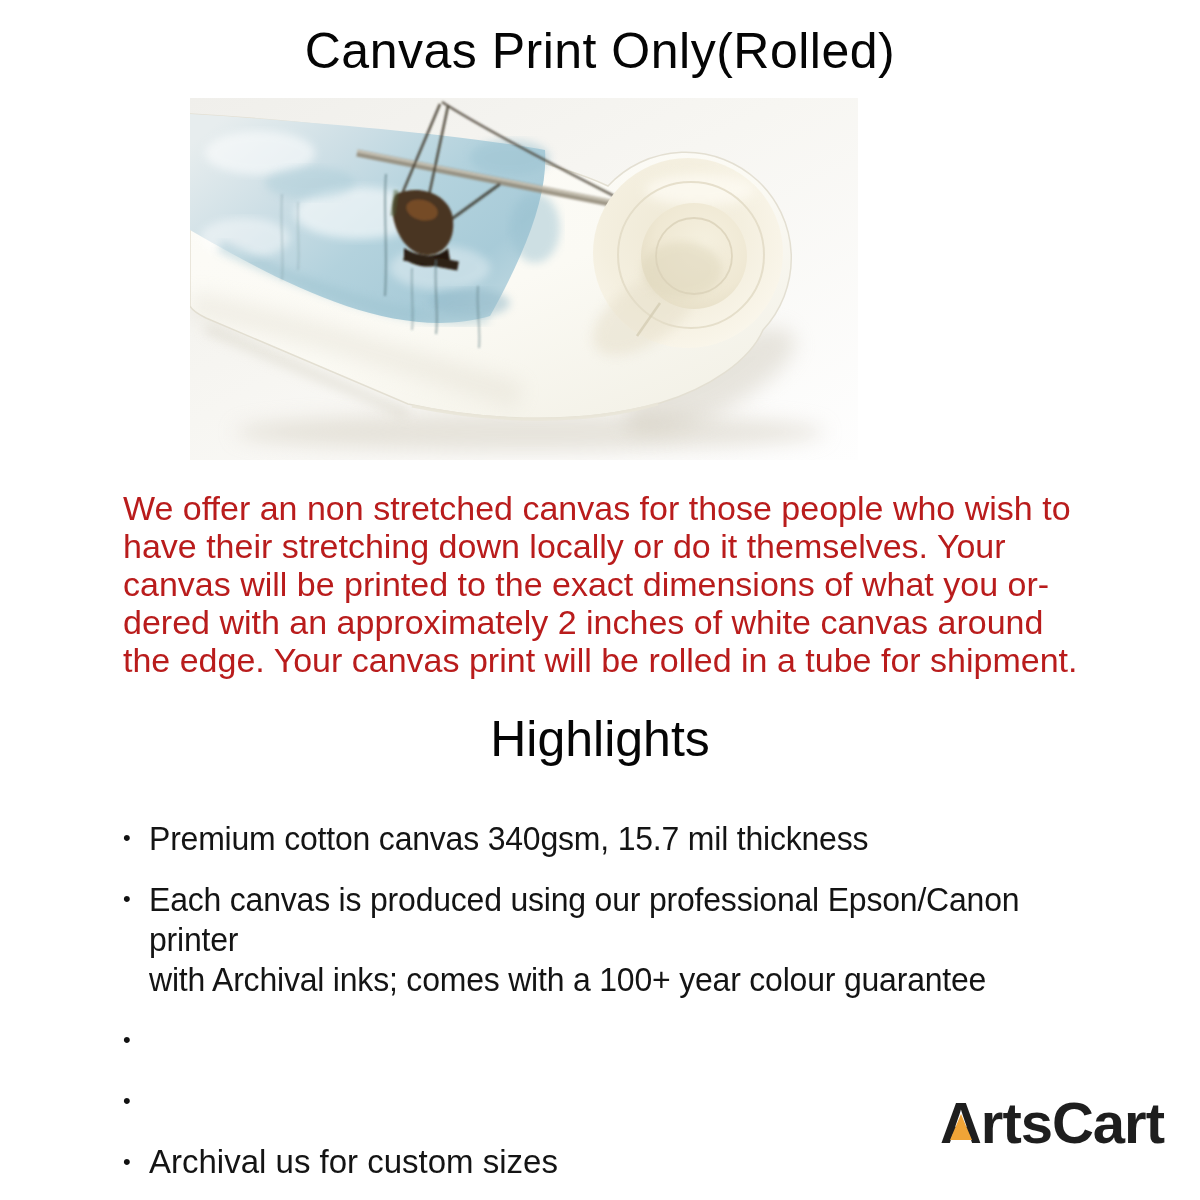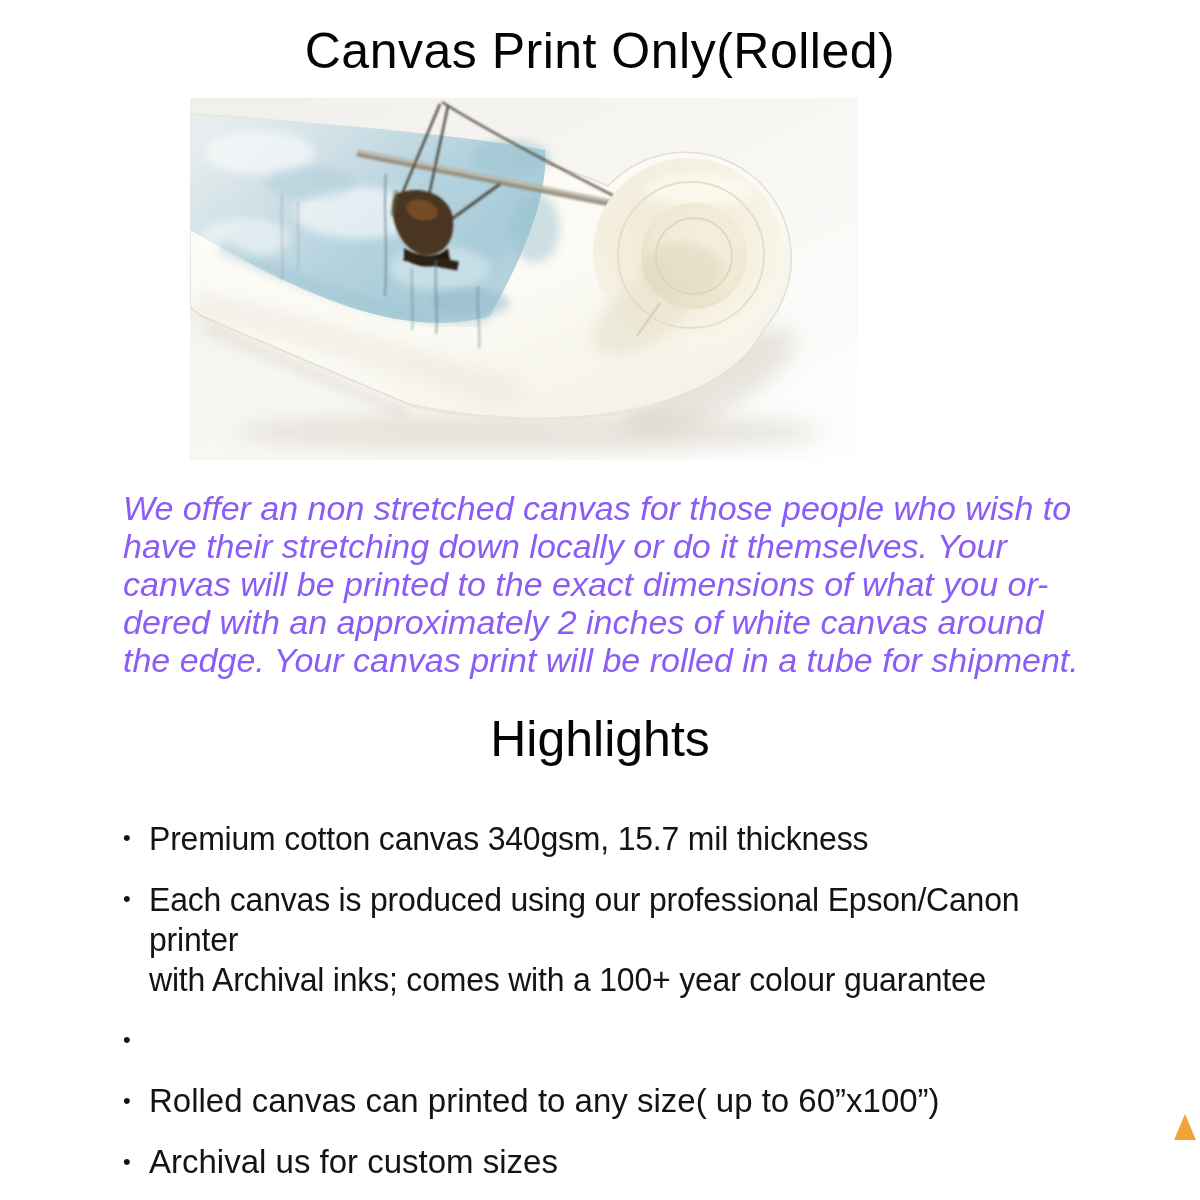--- a/index.html
+++ b/index.html
@@ -11,21 +11,21 @@
   .page-title{
     position:absolute;top:24px;left:0;width:1200px;text-align:center;
     font-size:50px;line-height:1.1;font-weight:400;color:#050505;letter-spacing:.5px;
   }
   .photo{
     position:absolute;left:190px;top:98px;width:668px;height:362px;
   }
   .photo svg{display:block;}
   .desc{
     position:absolute;left:123px;top:489px;width:1050px;
-    font-size:34px;line-height:38px;color:#8b5cf6;white-space:pre-line;font-style:italic;
+    font-size:34px;line-height:38px;color:#b91c1c;white-space:pre-line;
   }
   .hl-heading{
     position:absolute;top:712px;left:0;width:1200px;text-align:center;
     font-size:50px;line-height:1.1;font-weight:400;color:#050505;
   }
   .hl-list{
     position:absolute;left:123px;top:818px;width:1055px;
     margin:0;padding:0;list-style:none;
   }
   .hl-item{
@@ -181,23 +181,23 @@
   <li class="hl-item cond">
     <span class="dot">•</span>
     <span class="hl-text">Each canvas is produced using our professional Epson/Canon printer
 with Archival inks; comes with a 100+ year colour guarantee</span>
   </li>
   <li class="hl-item">
     <span class="dot">•</span>
   </li>
   <li class="hl-item">
     <span class="dot">•</span>
-    <span class="hl-text">Rolled canvas can printed to any size( up to 60”x100”)</span>
   </li>
   <li class="hl-item">
     <span class="dot">•</span>
     <span class="hl-text">Archival us for custom sizes</span>
   </li>
 </ul>
 
 <div class="logo">
+  <span class="logo-text">ArtsCart</span>
   <span class="logo-tri"></span>
 </div>
 
 </body></html>

